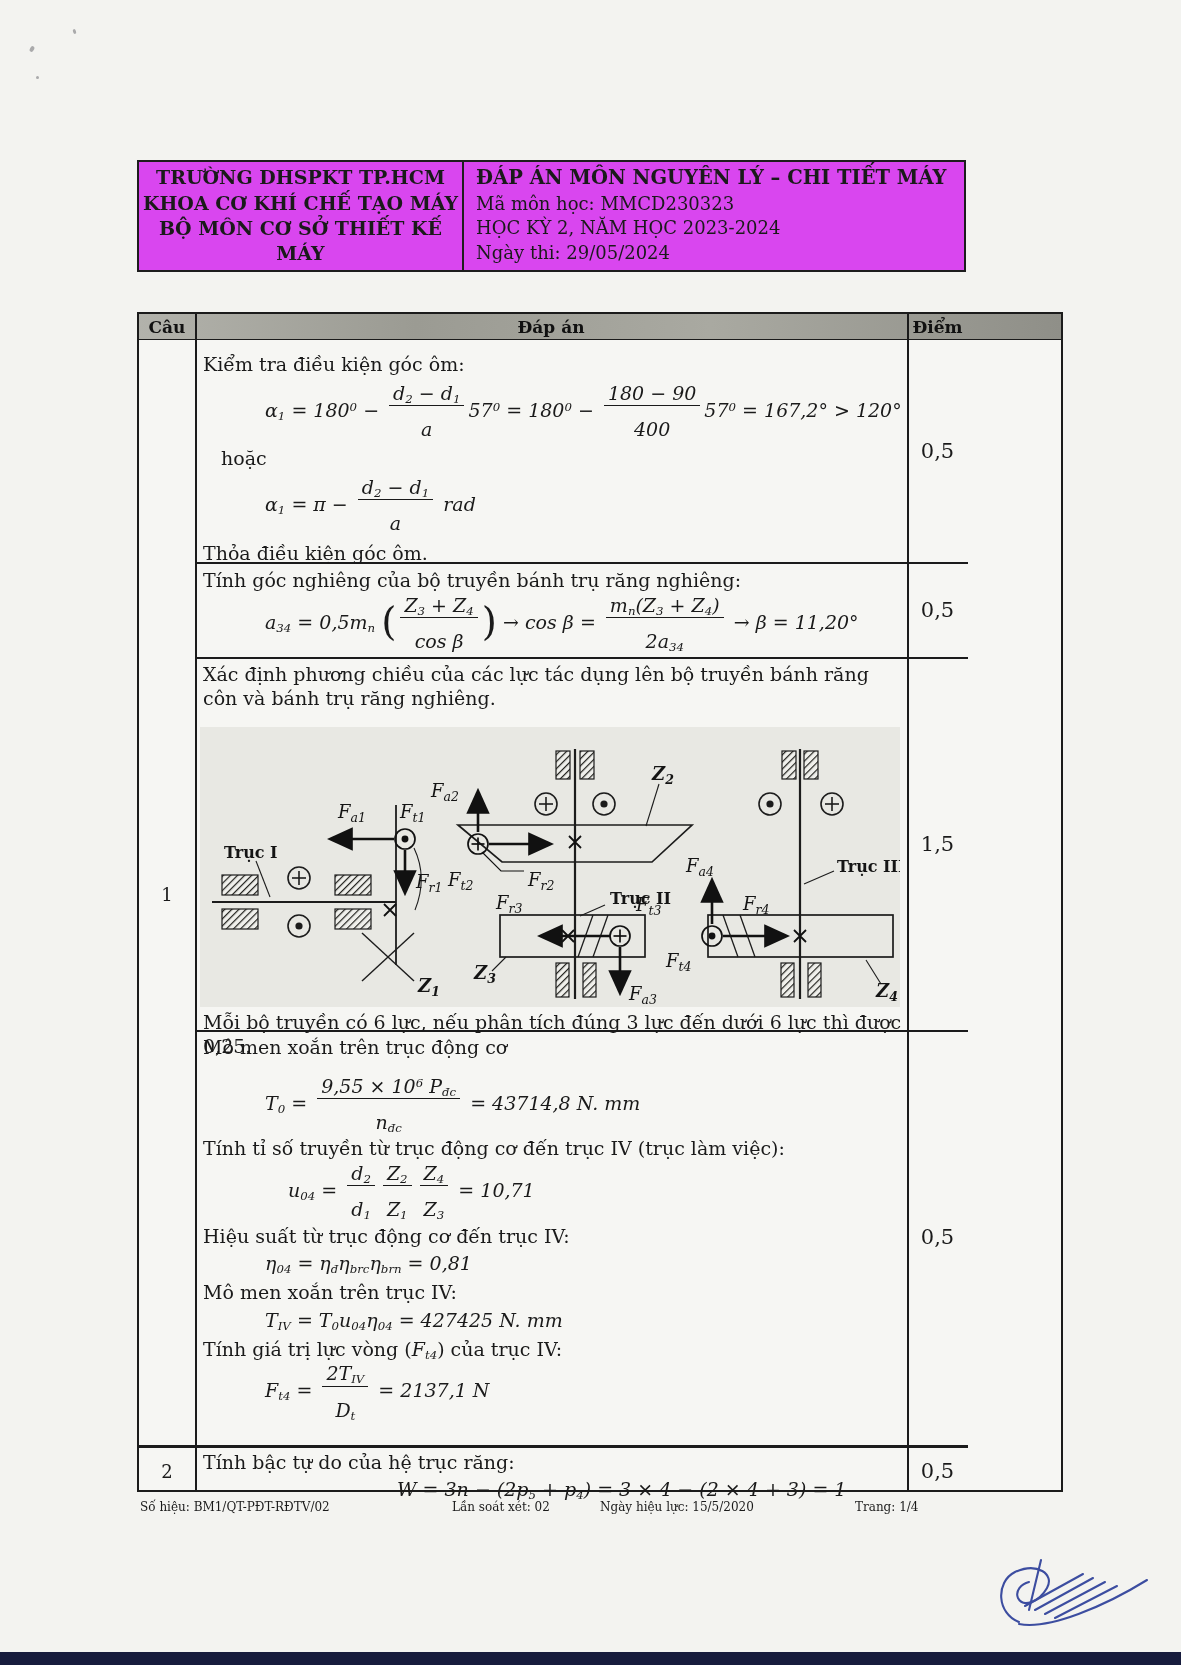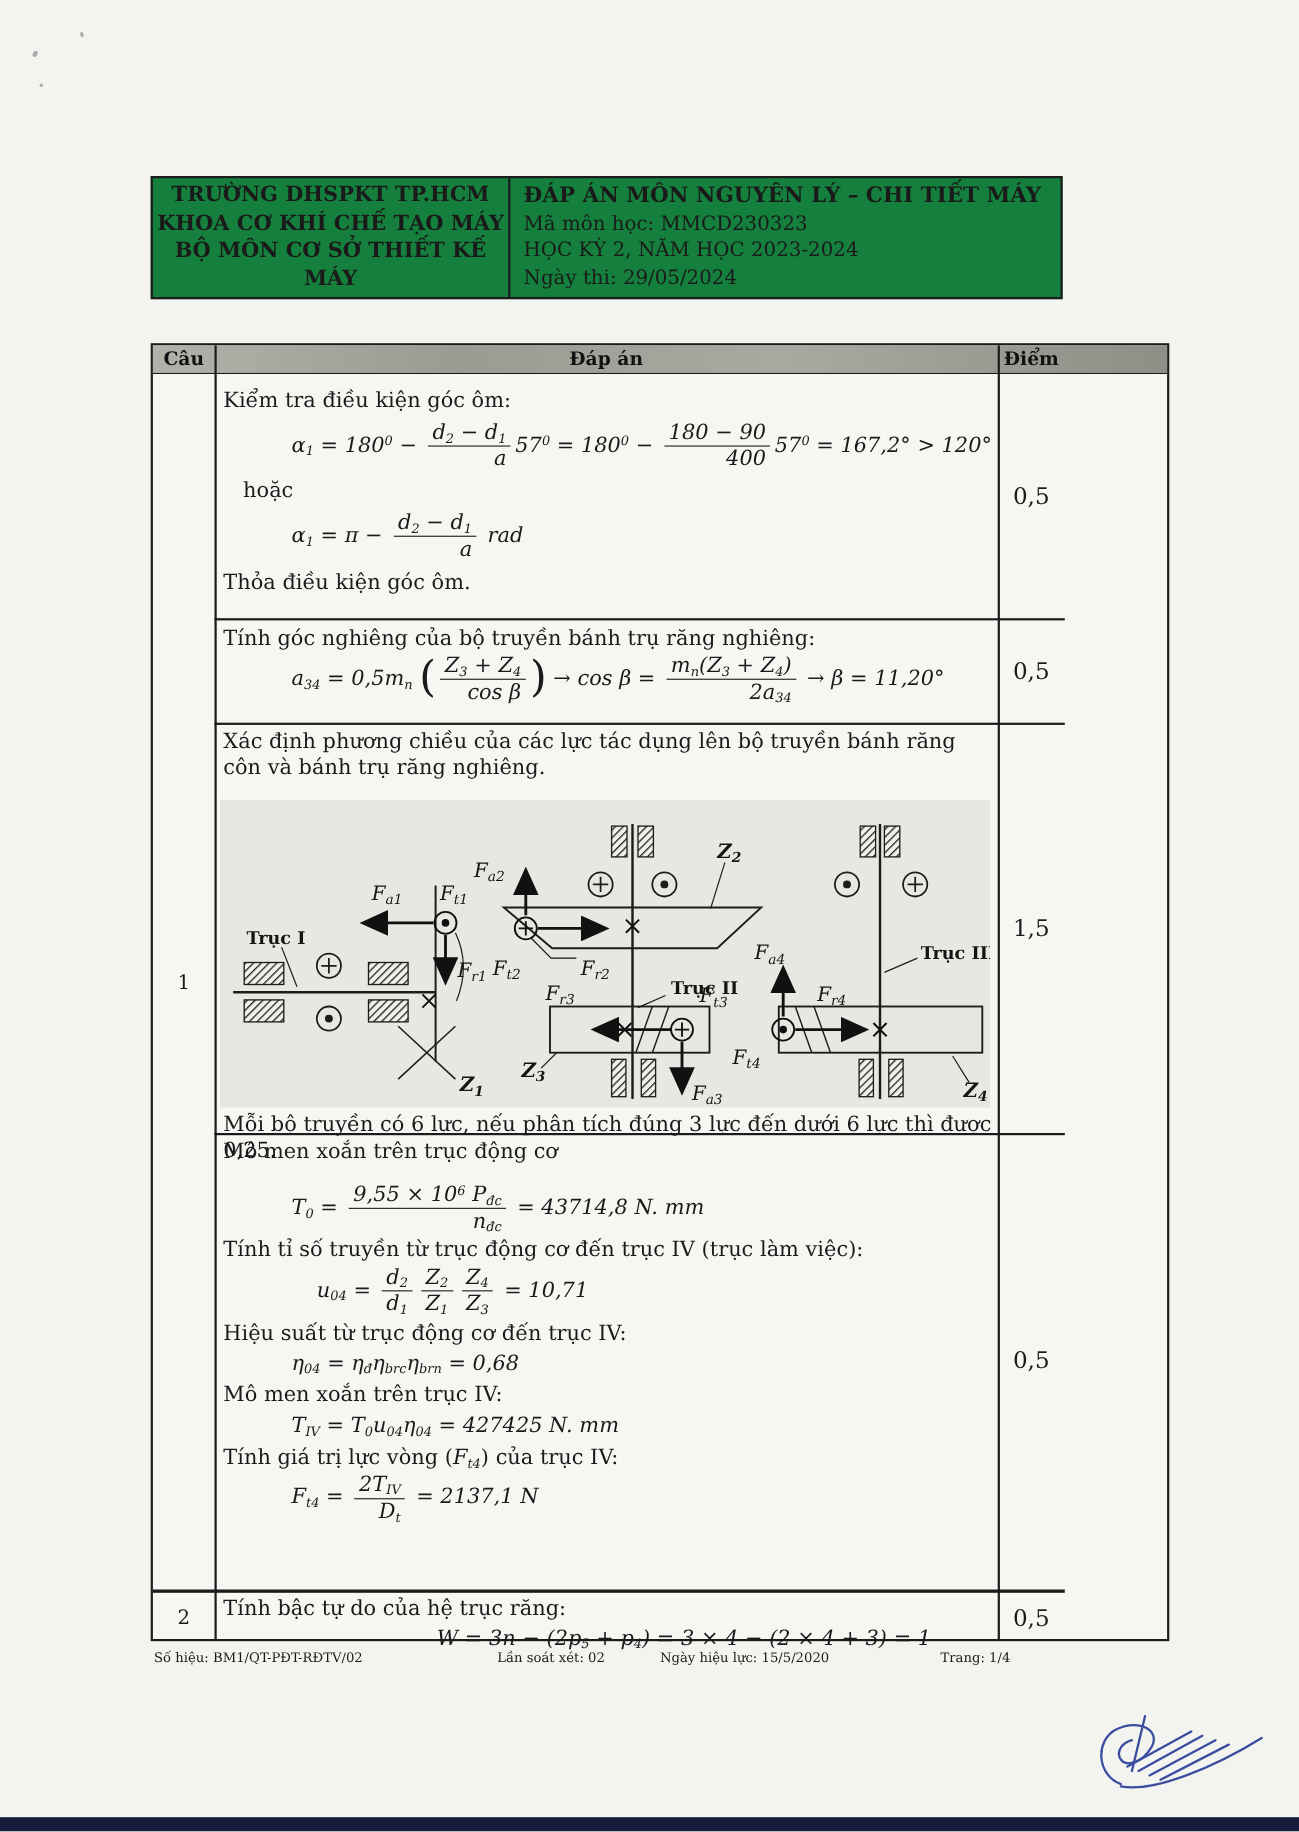--- a/index.html
+++ b/index.html
@@ -1,21 +1,21 @@
 <!DOCTYPE html>
 <html><head>
 <meta charset="utf-8">
 <style>
   html,body{margin:0;padding:0;}
   body{width:1181px;height:1665px;position:relative;background:#f3f3f0;
        font-family:"DejaVu Serif","Liberation Serif",serif;color:#1a1a1a;}
   .page{position:absolute;inset:0;overflow:hidden;}
   
   .hdr{position:absolute;left:137px;top:160px;width:829px;height:112px;
-       border:2px solid #1d1d1d;display:flex;box-sizing:border-box;background:#15803d;}
+       border:2px solid #1d1d1d;display:flex;box-sizing:border-box;background:#d946ef;}
   .hdr-left{width:323px;border-right:2px solid #1d1d1d;display:flex;flex-direction:column;
        justify-content:center;align-items:center;text-align:center;font-weight:bold;font-size:19px;line-height:1.33;}
   .hdr-right{flex:1;padding:4px 6px 0 12px;box-sizing:border-box;}
   .hdr-title{font-weight:bold;font-size:19.5px;margin-bottom:2px;}
   .hdr-line{font-size:18px;margin-top:3.5px;}
   
   .tbl{position:absolute;left:137px;top:312px;width:926px;height:1180px;
        border:2.2px solid #1b1b1b;box-sizing:border-box;background:#f6f6f3;}
   .thead{position:absolute;left:0;top:0;width:100%;height:26px;
        background:linear-gradient(90deg,#b2b2ab,#9b9b93 30%,#a9a9a1 62%,#8f8f88);
@@ -26,22 +26,22 @@
   .h-line{position:absolute;height:1.6px;background:#1b1b1b;}
   .h-line.thick{height:2.6px;}
   .cau-num{position:absolute;left:0;width:56px;text-align:center;font-size:18px;transform:translateY(-50%);}
   .diem-val{position:absolute;left:768px;width:61px;text-align:center;font-size:21px;transform:translateY(-50%);}
   .content{position:absolute;left:64px;width:700px;font-size:19px;line-height:1.25;}
   .tline{margin-top:7px;}
   .formula{font-style:italic;margin-top:6px;}
   .formula .v,.tline .v{font-style:italic;}
   sub{font-size:0.62em;font-style:italic;line-height:0;vertical-align:-0.28em;}
   sup{font-size:0.62em;font-style:italic;line-height:0;vertical-align:0.5em;}
-  .frac{display:inline-flex;flex-direction:column;align-items:flex-end;vertical-align:middle;
-        margin:0 4px;line-height:1.12;}
+  .frac{display:inline-flex;flex-direction:column;align-items:center;vertical-align:middle;
+        margin:0 4px;line-height:1.12;gap:12px;}
   .frac .num{border-bottom:1.4px solid #1a1a1a;padding:0 4px 1px 4px;display:block;}
   .frac .den{padding:1px 4px 0 4px;display:block;}
   .bigp{font-size:205%;font-style:normal;vertical-align:middle;line-height:0;position:relative;top:-2px;}
   .ind{margin-left:62px;}
   .ind2{margin-left:85px;}
   .indw{margin-left:194px;margin-top:3px;}
   
   .diagram{position:absolute;left:61px;top:393px;width:700px;height:300px;}
   .dlab{font:italic 18px "DejaVu Serif",serif;fill:#141414;}
   .dsub{font-size:12.5px;}
@@ -294,21 +294,21 @@
             <span class="num"><span>d</span><sub>2</sub></span>
             <span class="den"><span>d</span><sub>1</sub></span>
           </span><span class="frac">
             <span class="num"><span>Z</span><sub>2</sub></span>
             <span class="den"><span>Z</span><sub>1</sub></span>
           </span><span class="frac">
             <span class="num"><span>Z</span><sub>4</sub></span>
             <span class="den"><span>Z</span><sub>3</sub></span>
           </span><span> = 10,71</span></div>
       <div class="tline" style="margin-top:4px;">Hiệu suất từ trục động cơ đến trục IV:</div>
-      <div class="formula ind" style="margin-top:4px;"><span>η</span><sub>04</sub><span> = η</span><sub>đ</sub><span>η</span><sub>brc</sub><span>η</span><sub>brn</sub><span> = 0,68</span></div>
+      <div class="formula ind" style="margin-top:4px;"><span>η</span><sub>04</sub><span> = η</span><sub>đ</sub><span>η</span><sub>brc</sub><span>η</span><sub>brn</sub><span> = 0,81</span></div>
       <div class="tline" style="margin-top:5px;">Mô men xoắn trên trục IV:</div>
       <div class="formula ind" style="margin-top:4px;"><span>T</span><sub>IV</sub><span> = T</span><sub>0</sub><span>u</span><sub>04</sub><span>η</span><sub>04</sub><span> = 427425 N. mm</span></div>
       <div class="tline" style="margin-top:5px;"><span>Tính giá trị lực vòng (</span><span class="v">F</span><sub>t4</sub><span>) của trục IV:</span></div>
       <div class="formula ind" style="margin-top:2px;"><span>F</span><sub>t4</sub><span> = </span><span class="frac">
             <span class="num"><span>2T</span><sub>IV</sub></span>
             <span class="den"><span>D</span><sub>t</sub></span>
           </span><span> = 2137,1 N</span></div>
     </div>
 
     <div class="content" style="top:1135px;">

